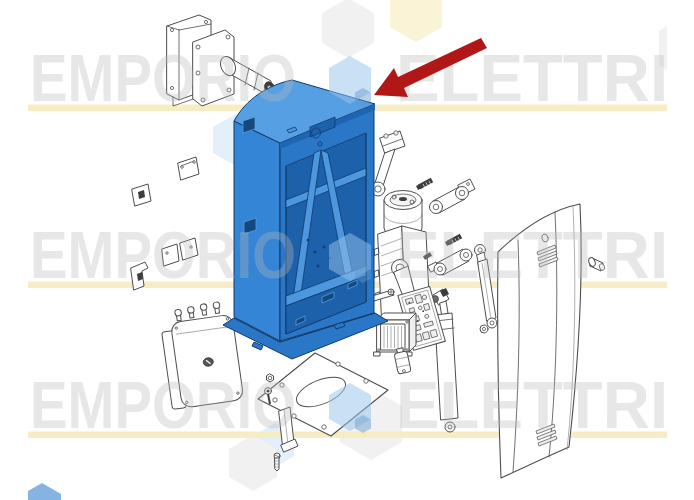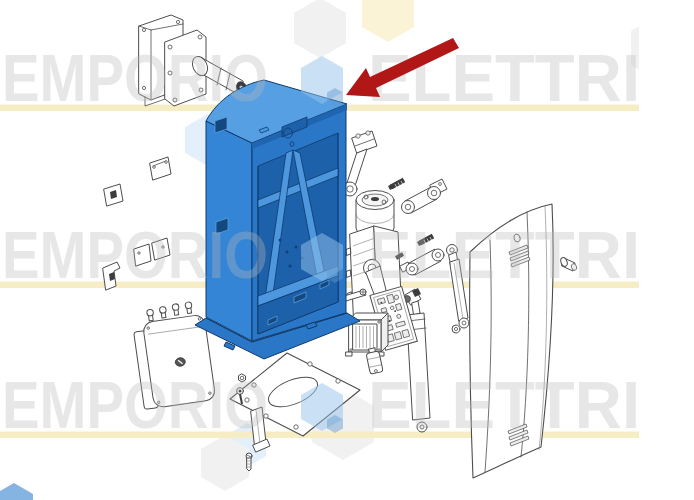--- a/index.html
+++ b/index.html
@@ -1,16 +1,16 @@
 <!DOCTYPE html>
 <html style="--c-background: #ffffff; --c-line: #4d4d4d; --c-dark-part: #3d3d3d; --c-cabinet-top: #569fe3; --c-cabinet-face: #2a77c8; --c-cabinet-side: #3585d6; --c-cabinet-inner: #1e61ab; --c-cabinet-strip: #4c97de; --c-cabinet-outline: #0e3a6b; --c-arrow: #b11717; --c-watermark-text: rgba(185,185,185,0.34); --c-watermark-bar: #f7edc5; --c-hex-gray: #f1f1f1; --c-hex-blue: #e3effa; --c-hex-yellow: #faf3d6; --c-hex-logo: rgba(150,195,235,0.5); --c-hex-logo-dark: rgba(96,150,205,0.45);"><head>
 <meta charset="utf-8">
 <style>
   html,body{margin:0;padding:0;background:#ffffff;}
-  .stage{width:639px;height:500px;position:relative;overflow:hidden;background:var(--c-background,#fff);}
+  .stage{width:639px;height:500px;position:relative;overflow:hidden;background:var(--c-background,#fff);padding-left:28px;}
   svg{display:block;}
   
   .ln{fill:#ffffff;stroke:var(--c-line,#4d4d4d);stroke-width:1;stroke-linejoin:round;stroke-linecap:round;}
   .lt{fill:none;stroke:var(--c-line,#4d4d4d);stroke-width:.8;stroke-linecap:round;}
   .lt2{fill:none;stroke:#7a7a7a;stroke-width:.6;}
   .dk{fill:var(--c-dark-part,#3d3d3d);stroke:none;}
   .hole{fill:#ffffff;stroke:var(--c-line,#4d4d4d);stroke-width:.8;}
   .dot{fill:var(--c-dark-part,#3d3d3d);}
   .gry{fill:#ededed;stroke:var(--c-line,#4d4d4d);stroke-width:.7;}
   

